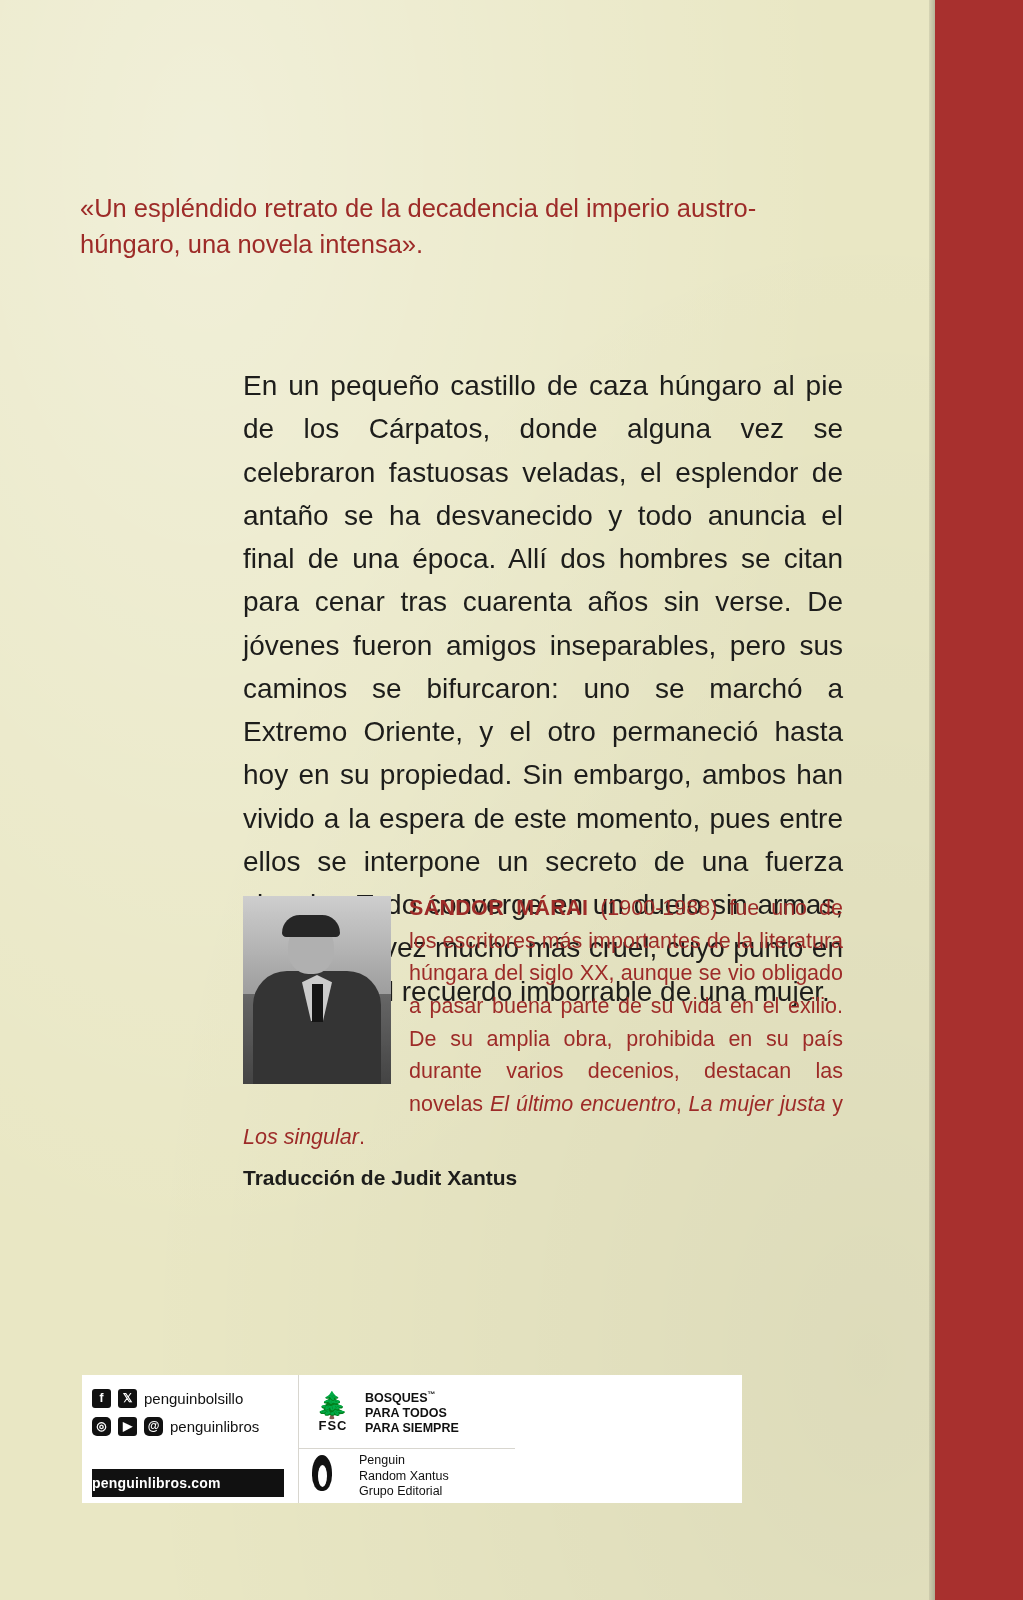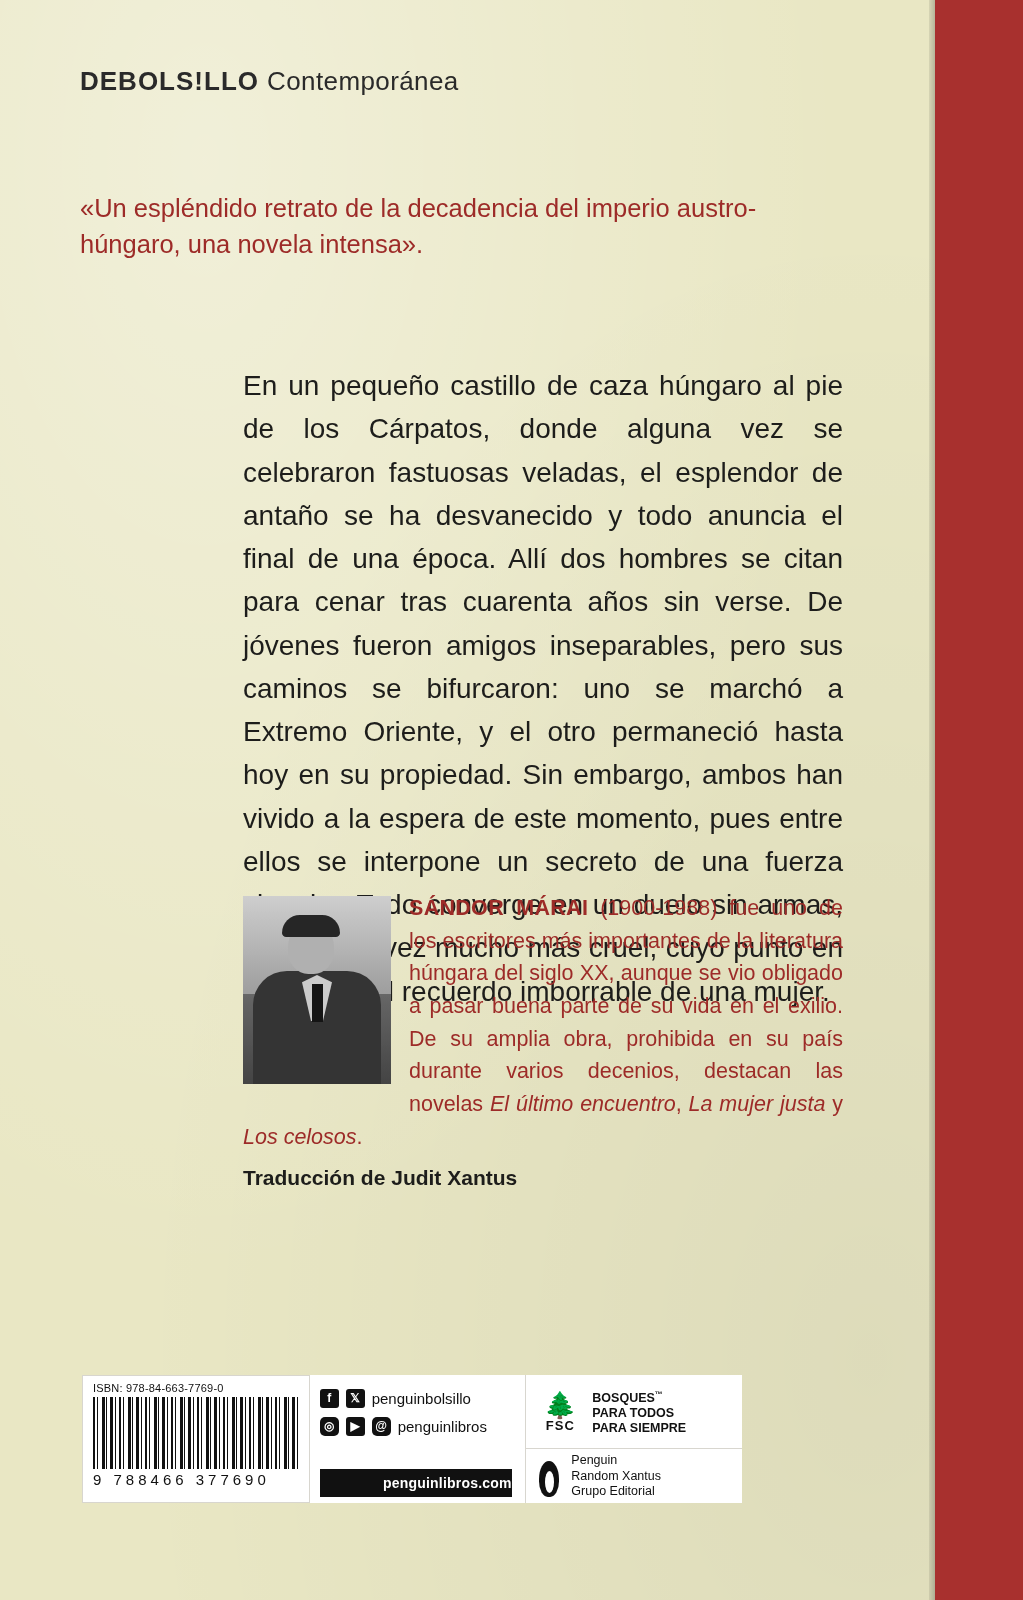--- a/index.html
+++ b/index.html
@@ -273,21 +273,21 @@
   .sicon.circle { border-radius: 5px; }
   .web-bar {
     position: absolute;
     left: 10px;
     bottom: 6px;
     width: 192px;
     background: #111;
     color: #fff;
     font-size: 14px;
     font-weight: bold;
-    text-align: right;
+    text-align: left;
     padding: 6px 0;
     letter-spacing: 0.2px;
   }
   .fsc-box {
     width: 216px;
     border-left: 1px solid #d8d6cf;
     display: flex;
     flex-direction: column;
   }
   .fsc-top {
@@ -316,22 +316,22 @@
   .fsc-lines {
     font-size: 12.5px;
     font-weight: bold;
     color: #111;
     line-height: 1.18;
   }
   .fsc-lines .tm { font-size: 8px; vertical-align: super; }
   .prh {
     flex: 1 1 42%;
     display: flex;
-    align-items: flex-end;
-    gap: 9px;
+    align-items: flex-start;
+    gap: 24px;
     padding: 4px 6px 4px 10px;
     box-sizing: border-box;
   }
   .penguin {
     width: 26px;
     height: 40px;
     position: relative;
     flex: 0 0 auto;
   }
   .penguin .b {
@@ -355,54 +355,46 @@
   }
 </style>
 </head>
 <body>
 
 <div class="page">
   <div class="paper-tint"></div>
   <div class="spine-edge"></div>
   <div class="spine"></div>
 
-  <div class="imprint">
-    <span class="mark">DEBOLS!LLO</span><span class="sub">Contemporánea</span>
-  </div>
 
   <div class="quote">«Un espléndido retrato de la decadencia del imperio austro-húngaro, una novela intensa».</div>
 
   <div class="blurb">En un pequeño castillo de caza húngaro al pie de los Cárpatos, donde alguna vez se celebraron fastuosas veladas, el esplendor de antaño se ha desvanecido y todo anuncia el final de una época. Allí dos hombres se citan para cenar tras cuarenta años sin verse. De jóvenes fueron amigos inseparables, pero sus caminos se bifurcaron: uno se marchó a Extremo Oriente, y el otro permaneció hasta hoy en su propiedad. Sin embargo, ambos han vivido a la espera de este momento, pues entre ellos se interpone un secreto de una fuerza singular. Todo converge en un duelo sin armas, aunque tal vez mucho más cruel, cuyo punto en común es el recuerdo imborrable de una mujer.</div>
 
   <div class="bio-wrap">
     <div class="bio-photo">
       <div class="sky"></div>
       <div class="ground"></div>
       <div class="body"></div>
       <div class="shirt"></div>
       <div class="tie"></div>
       <div class="head"></div>
       <div class="cap"></div>
     </div>
     <div class="bio-text">
       <span class="name">SÁNDOR MÁRAI</span>
       <span>(1900-1988)</span>
-      <span>fue uno de los escritores más importantes de la literatura húngara del siglo XX, aunque se vio obligado a pasar buena parte de su vida en el exilio. De su amplia obra, prohibida en su país durante varios decenios, destacan las novelas </span><i>El último encuentro</i><span>, </span><i>La mujer justa</i><span> y </span><i>Los celosos</i><span>.</span>
+      <span>fue uno de los escritores más importantes de la literatura húngara del siglo XX, aunque se vio obligado a pasar buena parte de su vida en el exilio. De su amplia obra, prohibida en su país durante varios decenios, destacan las novelas </span><i>El último encuentro</i><span>, </span><i>La mujer justa</i><span> y </span><i>Los singular</i><span>.</span>
     </div>
   </div>
 
   <div class="translator">Traducción de Judit Xantus</div>
 
   <div class="bottom">
 
-    <div class="barcode-box">
-      <div class="isbn-line">ISBN: 978-84-663-7769-0</div>
-      <div class="bars"></div>
-      <div class="barcode-digits">9 788466 377690</div>
-    </div>
 
     <div class="social-box">
       <div class="social-row">
         <span class="sicon">f</span>
         <span class="sicon">𝕏</span>
         <span>penguinbolsillo</span>
       </div>
       <div class="social-row">
         <span class="sicon circle">◎</span>
         <span class="sicon">▶</span>

